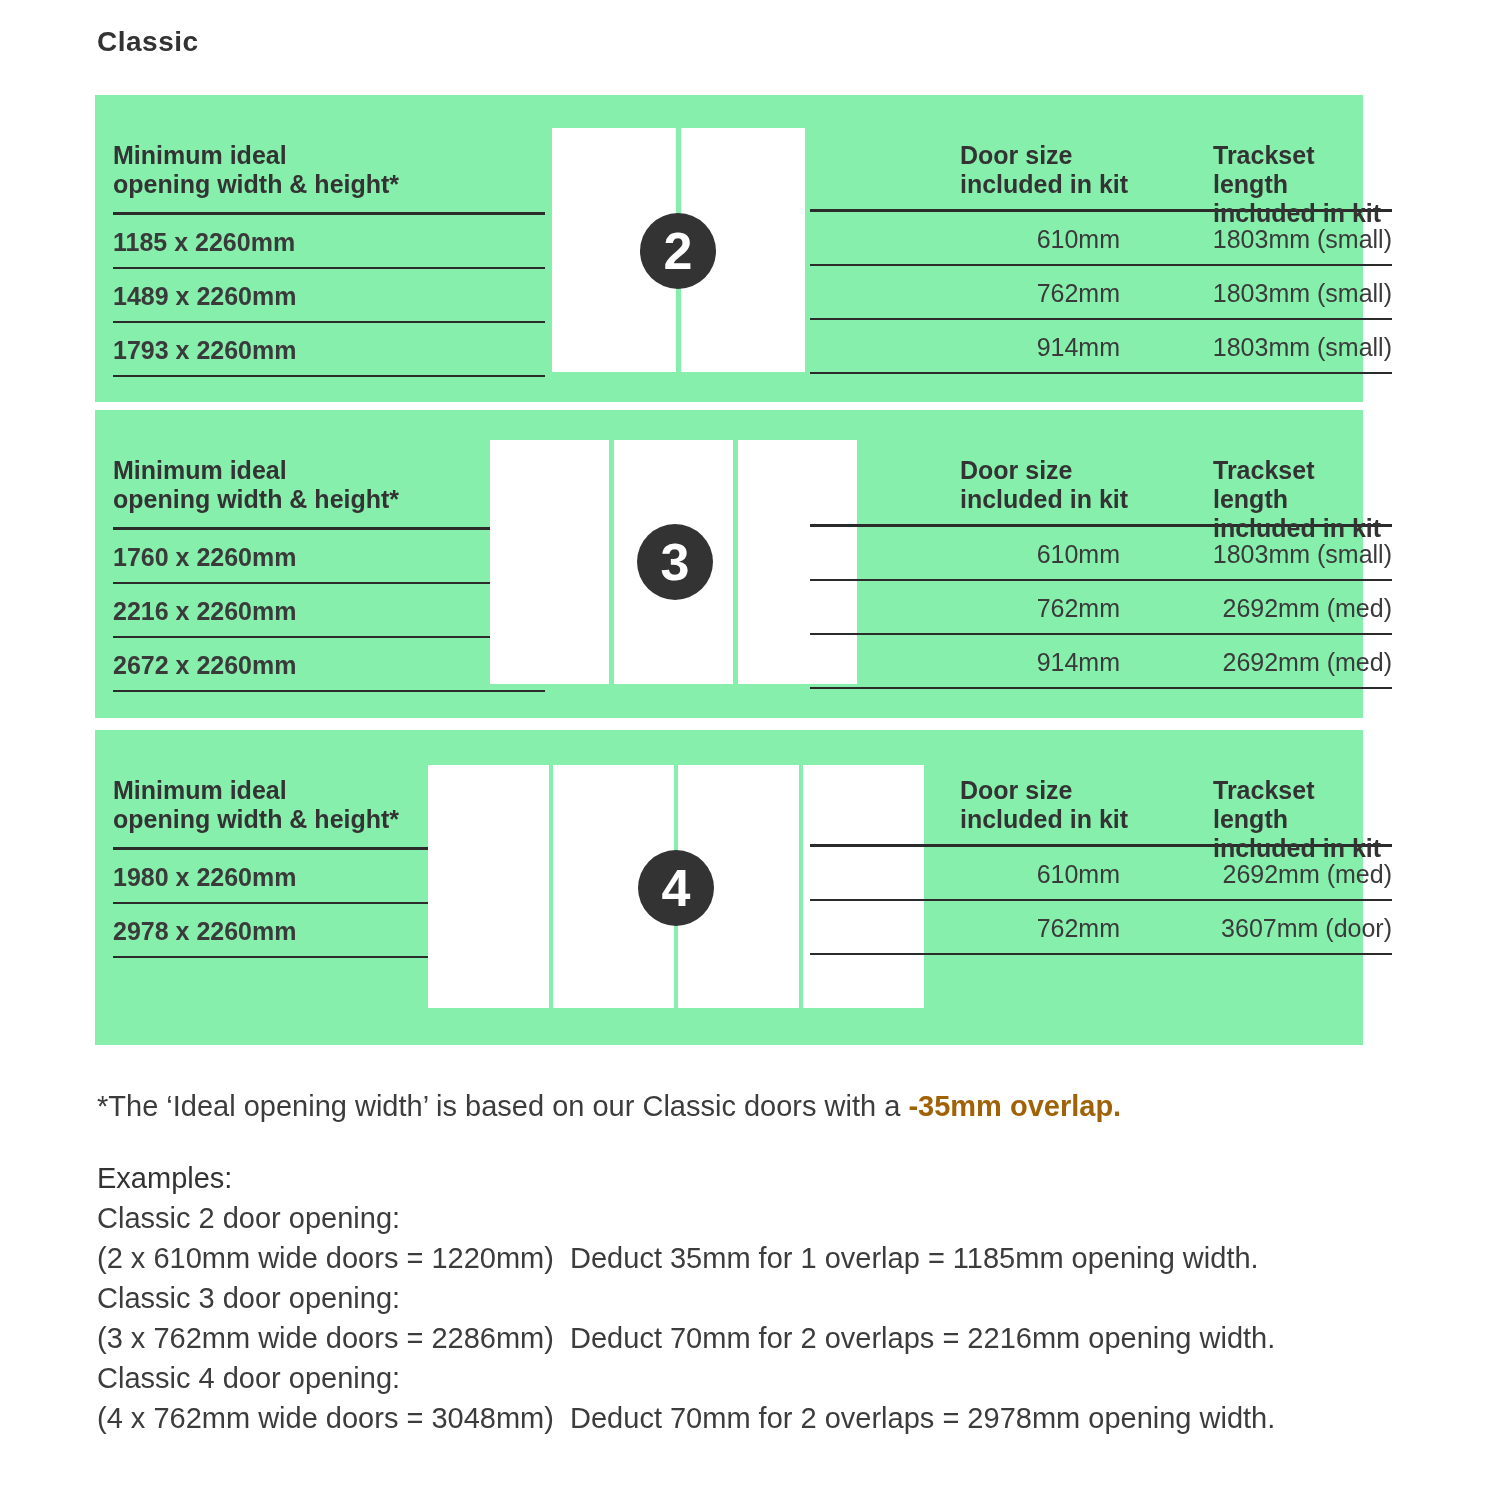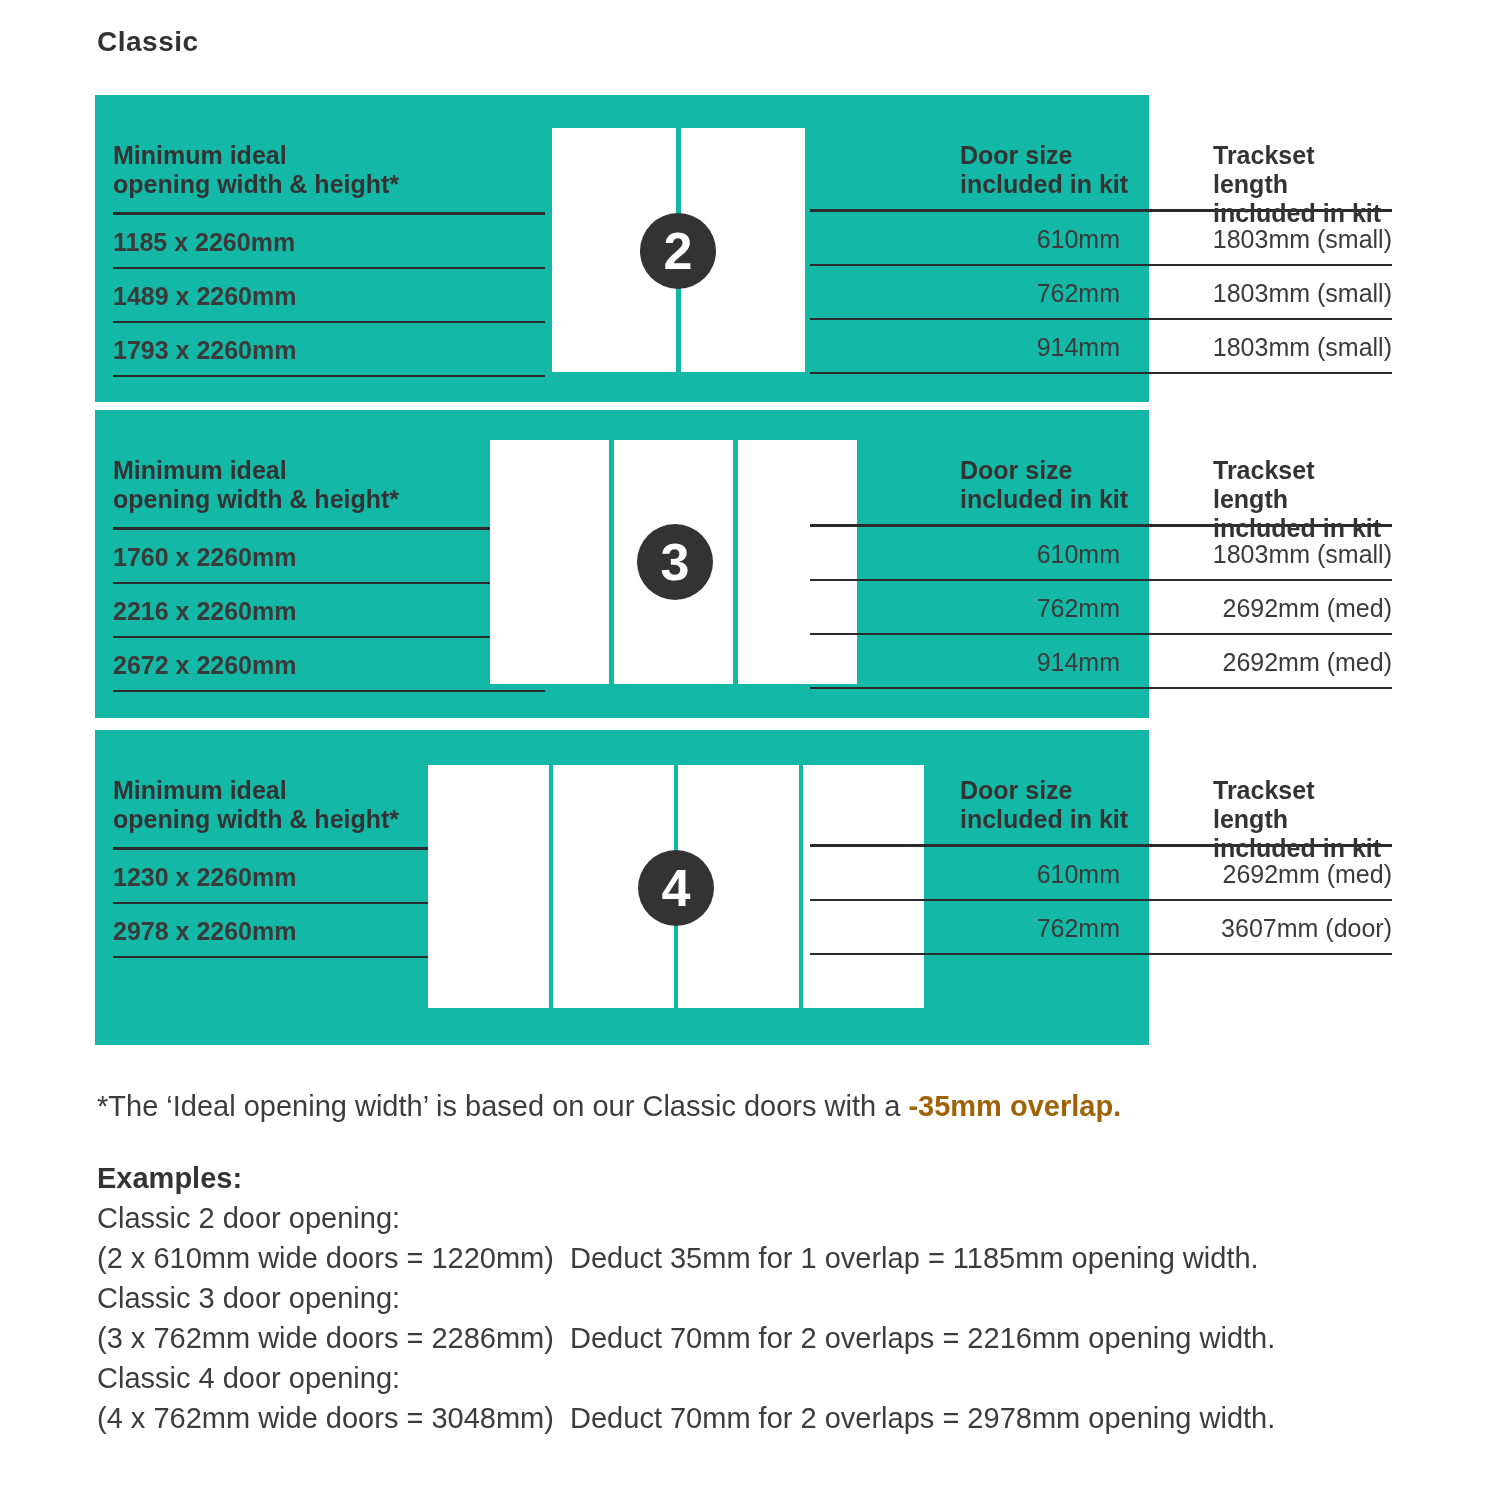--- a/index.html
+++ b/index.html
@@ -8,22 +8,22 @@
     width:1500px; height:1500px; position:relative;
     font-family:"Liberation Sans","DejaVu Sans",sans-serif;
     color:#3c3c3c;
   }
   .page-title {
     position:absolute; left:97px; top:26px;
     font-size:28px; font-weight:bold; color:#333333;
     letter-spacing:0.5px;
   }
   .panel {
-    position:absolute; left:95px; width:1054px;
-    background:#14b8a6;
+    position:absolute; left:95px; width:1268px;
+    background:#86efac;
   }
   #panel-a { top:95px;  height:307px; }
   #panel-b { top:410px; height:308px; }
   #panel-c { top:730px; height:315px; }
 
   .left-col { position:absolute; left:18px; top:46px; width:432px; }
   .col-header {
     font-size:25px; font-weight:bold; line-height:29px;
     padding-bottom:13px; border-bottom:3px solid #2b2b2b; color:#333;
   }
@@ -63,21 +63,21 @@
   #panel-b .badge { left:542px; top:114px; }
   #panel-c .badge { left:543px; top:120px; }
 
   .footnote {
     position:absolute; left:97px; top:1090px;
     font-size:29px; color:#3c3c3c; white-space:pre-wrap;
   }
   .footnote b { color:#a16207; }
 
   .examples { position:absolute; left:97px; top:1158px; width:1320px; }
-  .examples-heading { font-size:29px; font-weight:bold; color:#333; line-height:40px; }
+  .examples-heading { font-size:29px; font-weight:normal; color:#333; line-height:40px; }
   .example-line { font-size:29px; line-height:40px; color:#3c3c3c; white-space:pre-wrap; }
 </style>
 </head>
 <body>
 
 <div class="page-title">Classic</div>
 
 <div class="panel" id="panel-a">
   <div class="left-col">
     <div class="col-header">
@@ -164,21 +164,21 @@
     </div>
   </div>
 </div>
 
 <div class="panel" id="panel-c">
   <div class="left-col">
     <div class="col-header">
       <span class="hdr-line">Minimum ideal</span>
       <span class="hdr-line">opening width &amp; height*</span>
     </div>
-    <div class="spec-row">1230 x 2260mm</div>
+    <div class="spec-row">1980 x 2260mm</div>
     <div class="spec-row">2978 x 2260mm</div>
   </div>
 
   <div class="doors">
     <div class="door"></div>
     <div class="door"></div>
     <div class="door"></div>
     <div class="door"></div>
   </div>
   <div class="badge">4</div>

